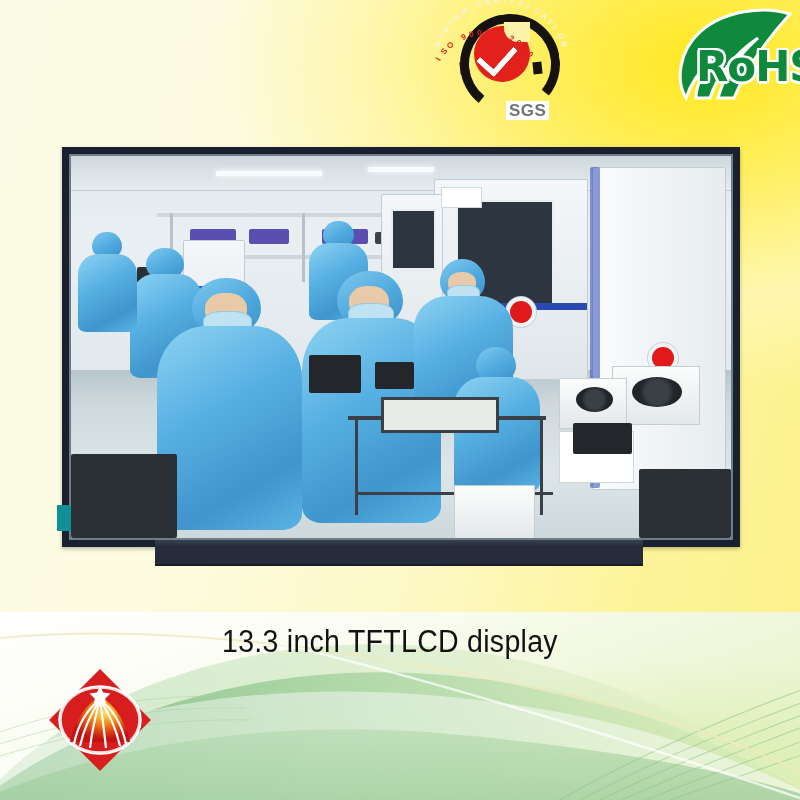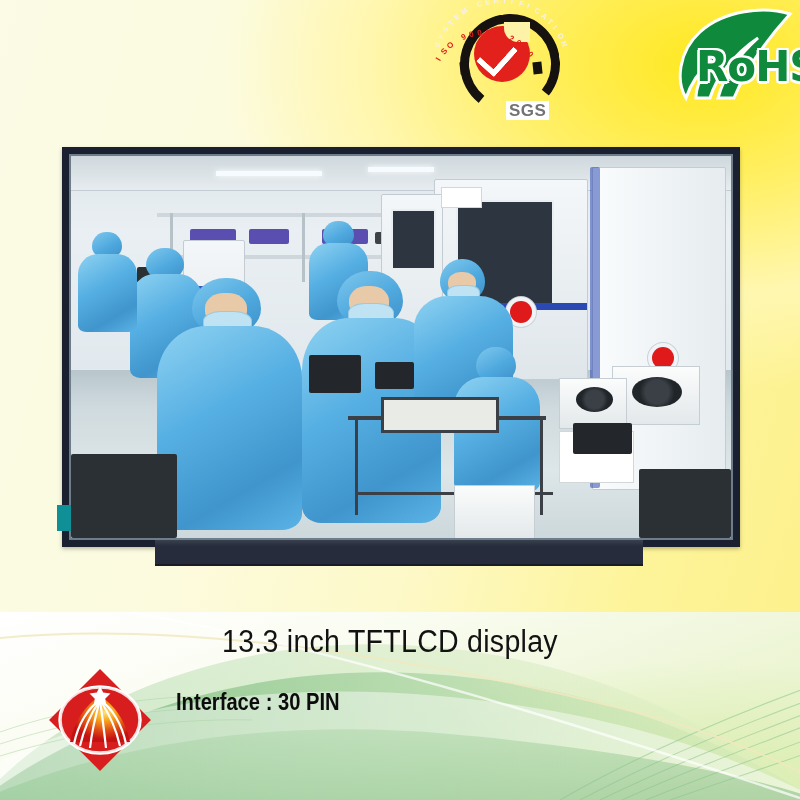--- a/index.html
+++ b/index.html
@@ -433,18 +433,15 @@
         <path d="M64 44 C52 52 42 68 38 88"></path>
         <path d="M64 44 C76 52 86 68 90 88"></path>
       </g>
       <path d="M64 30 l3.2 6.6 7.3 1 -5.3 5.1 1.3 7.2 -6.5-3.4 -6.5 3.4 1.3-7.2 -5.3-5.1 7.3-1 Z" fill="#ffffff"></path>
     </svg>
   </div>
 
   <div class="title">13.3 inch TFTLCD display</div>
 
   <div class="specs">
-    <div class="specrow">
-      <div class="sp itf">Interface     : 30 PIN</div>
-    </div>
   </div>
 
 </div>
 
 </body></html>

